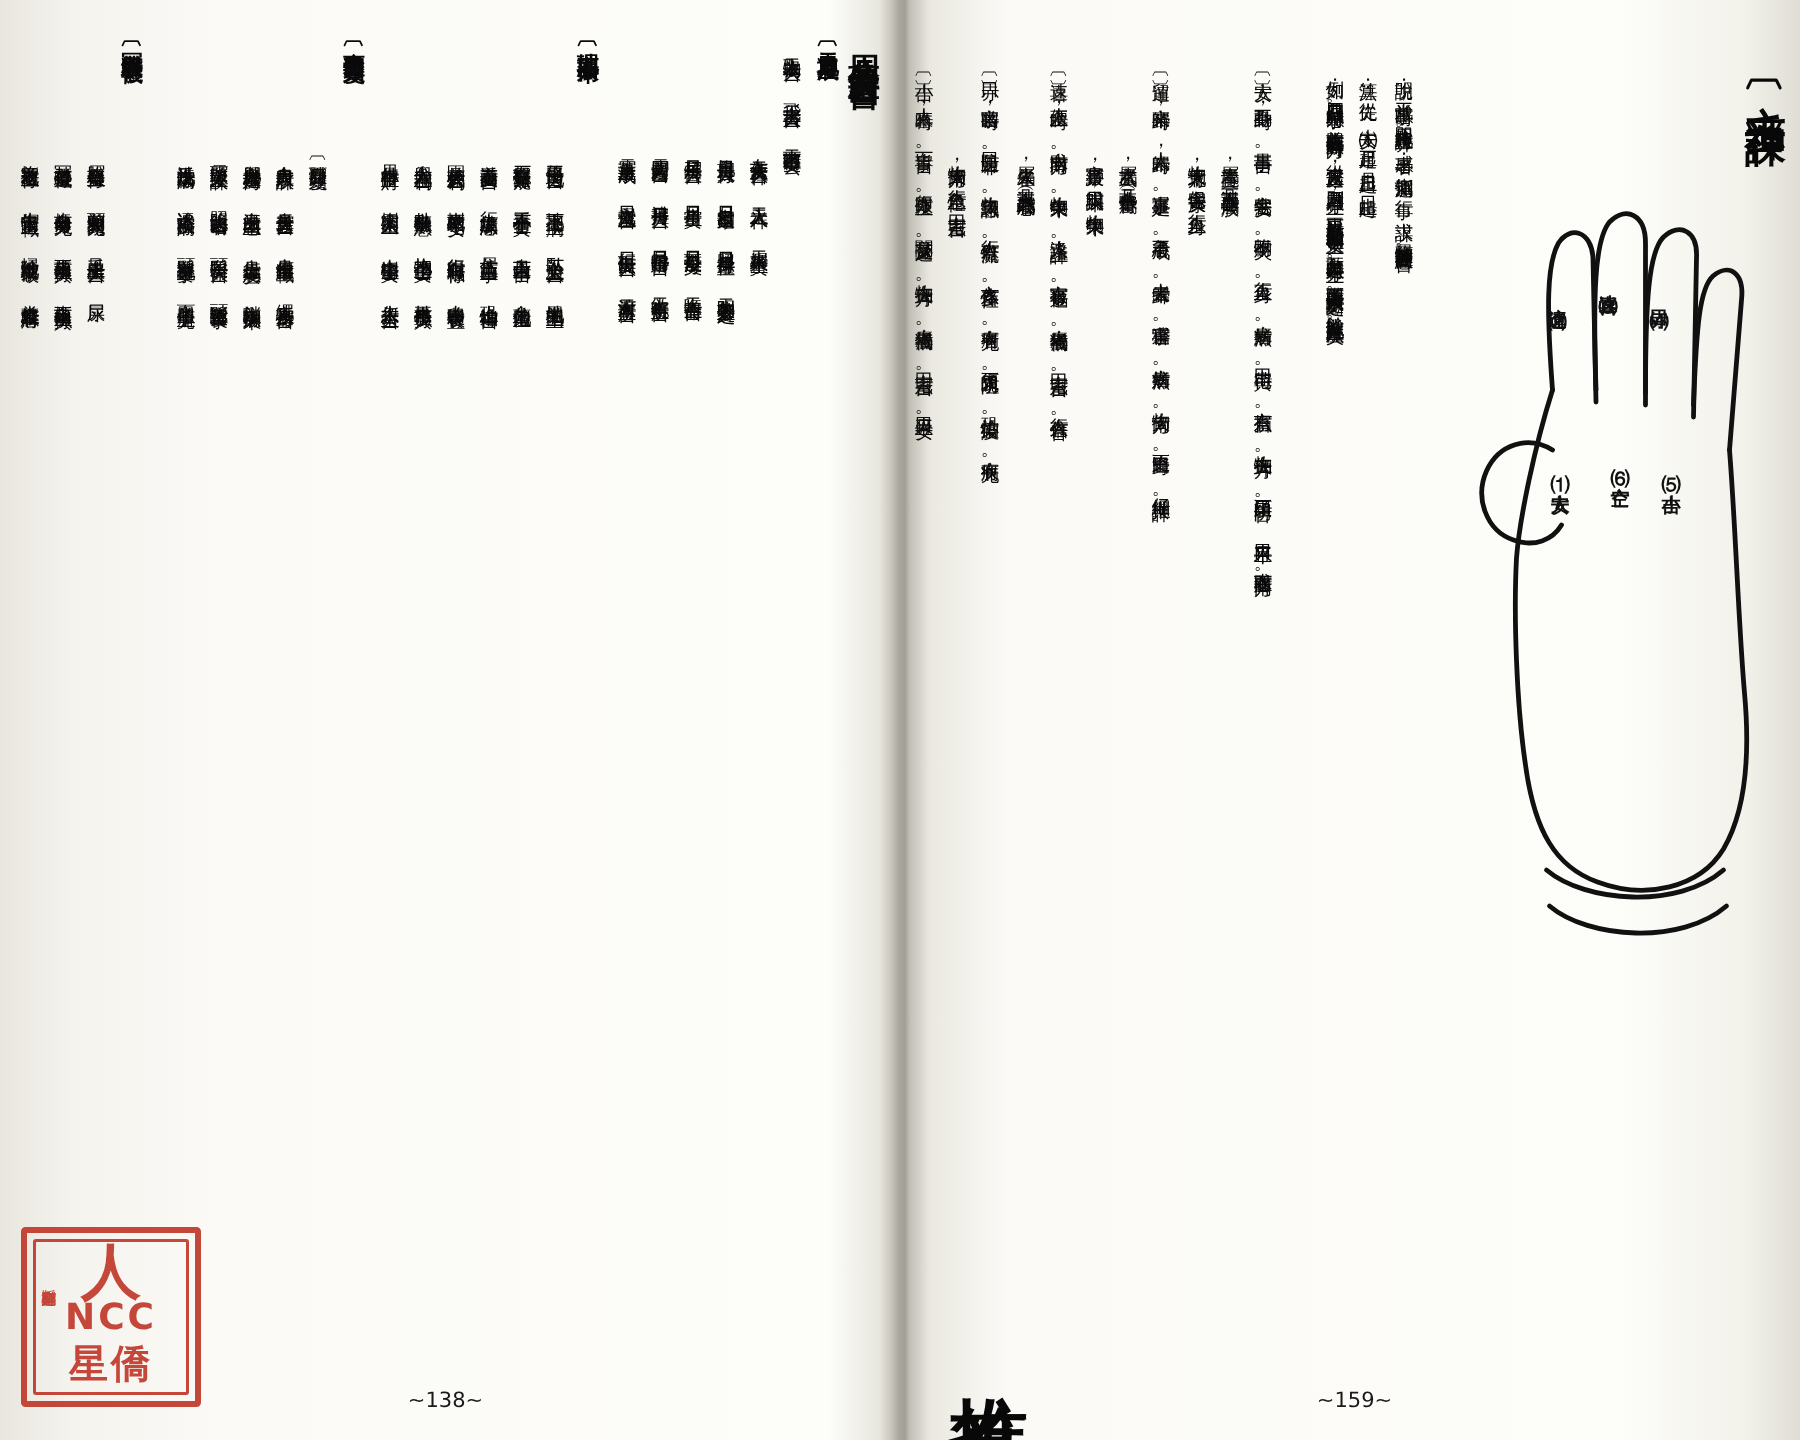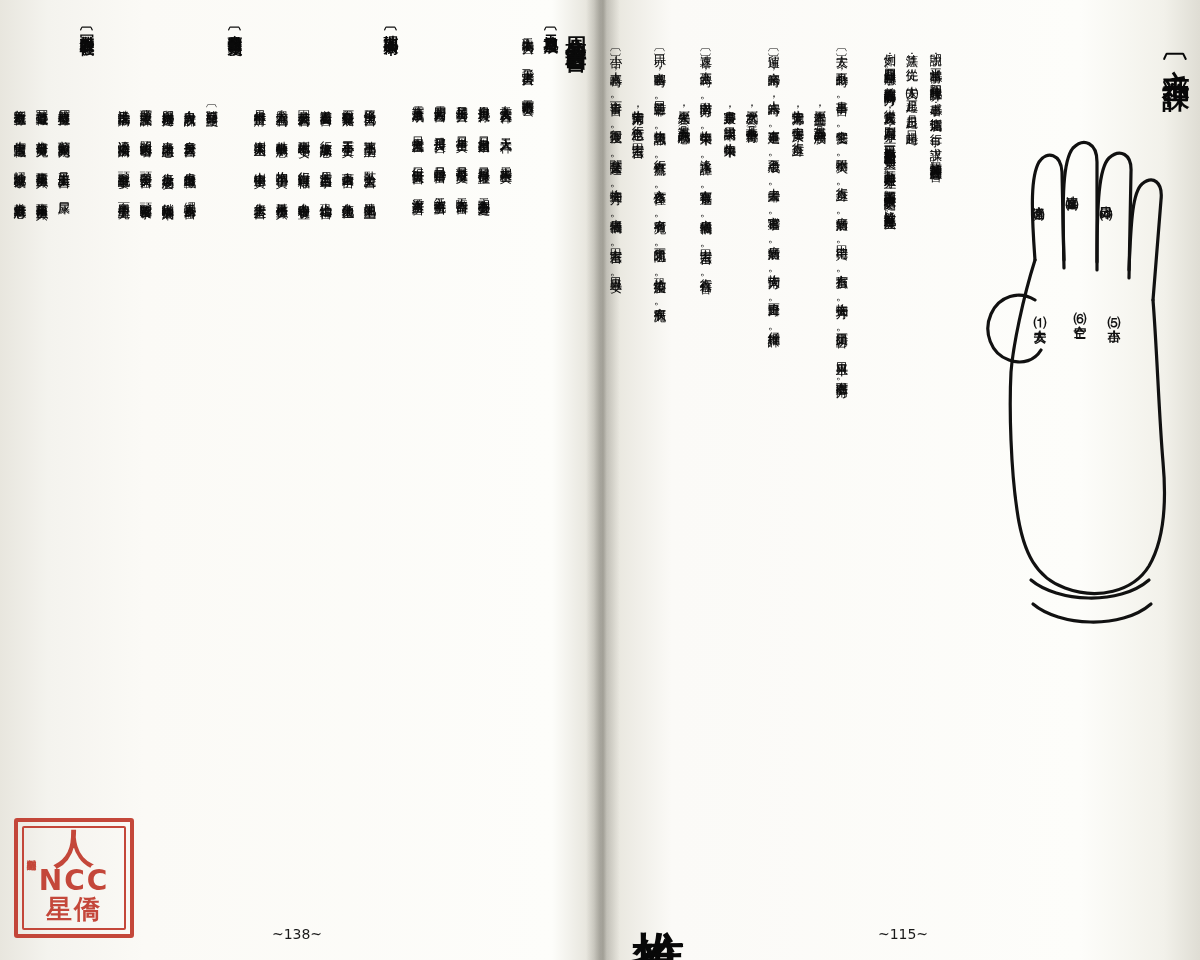--- a/index.html
+++ b/index.html
@@ -66,21 +66,21 @@
   }
   #stamp .inner{
     position:absolute;inset:4px;border:2px solid #c0392b;border-radius:2px;
   }
   #stamp .mark{
     position:absolute;left:0;right:0;top:6px;text-align:center;
     font-size:40px;color:#c0392b;font-weight:bold;line-height:1;
   }
   #stamp .txt1{
     position:absolute;left:0;right:0;top:42px;text-align:center;
-    font-size:28px;color:#c0392b;font-weight:bold;letter-spacing:2px;
+    font-size:24px;color:#c0392b;font-weight:bold;letter-spacing:2px;
   }
   #stamp .txt2{
     position:absolute;left:0;right:0;top:70px;text-align:center;
     font-size:26px;color:#c0392b;font-weight:bold;letter-spacing:2px;
   }
   #stamp .side{
     position:absolute;left:6px;top:30px;
     writing-mode:vertical-rl;text-orientation:upright;
     font-size:10px;color:#c0392b;
   }
@@ -177,17 +177,17 @@
     <div class="vcol body-col" style="right:464px;top:100px;height:800px;">官事戶貫緩，求謀日未明，失物申未午</div>
 
     <div class="vcol body-col" style="right:488px;top:44px;height:860px;">〔速喜〕 人便至時，　求財向南方。　失物申未午。　逢人路上詳。　官事有福遂。　病者無禍侵。　田宅六畜吉。　行人有信音。</div>
     <div class="vcol body-col" style="right:510px;top:100px;height:800px;">屬火朱雀，凡謀事三六九（屬心腦）</div>
 
     <div class="vcol body-col" style="right:534px;top:44px;height:860px;">〔赤口〕 官事凶時，　防口舌是非。　失物急訊尋。　行人有驚慌。　六畜多作怪。　病者有兇。　更須防咒咀。　恐怕染瘟疫。　疾病有兇。</div>
     <div class="vcol body-col" style="right:556px;top:100px;height:800px;">失物東南方，行人急忙至，田宅六畜吉</div>
 
     <div class="vcol body-col" style="right:578px;top:44px;height:860px;">〔小吉〕 人來喜時，　百事皆吉。　行人即便至。　交關甚是遂。　失物在坤方。　病者無禍侵。　田宅六畜吉。　人口且平安。</div>
 
-    <div class="pagenum">~115~</div>
+    <div class="pagenum">~159~</div>
   </div>
 
   <div id="gutter"></div>
 </div>
 
 </body></html>

